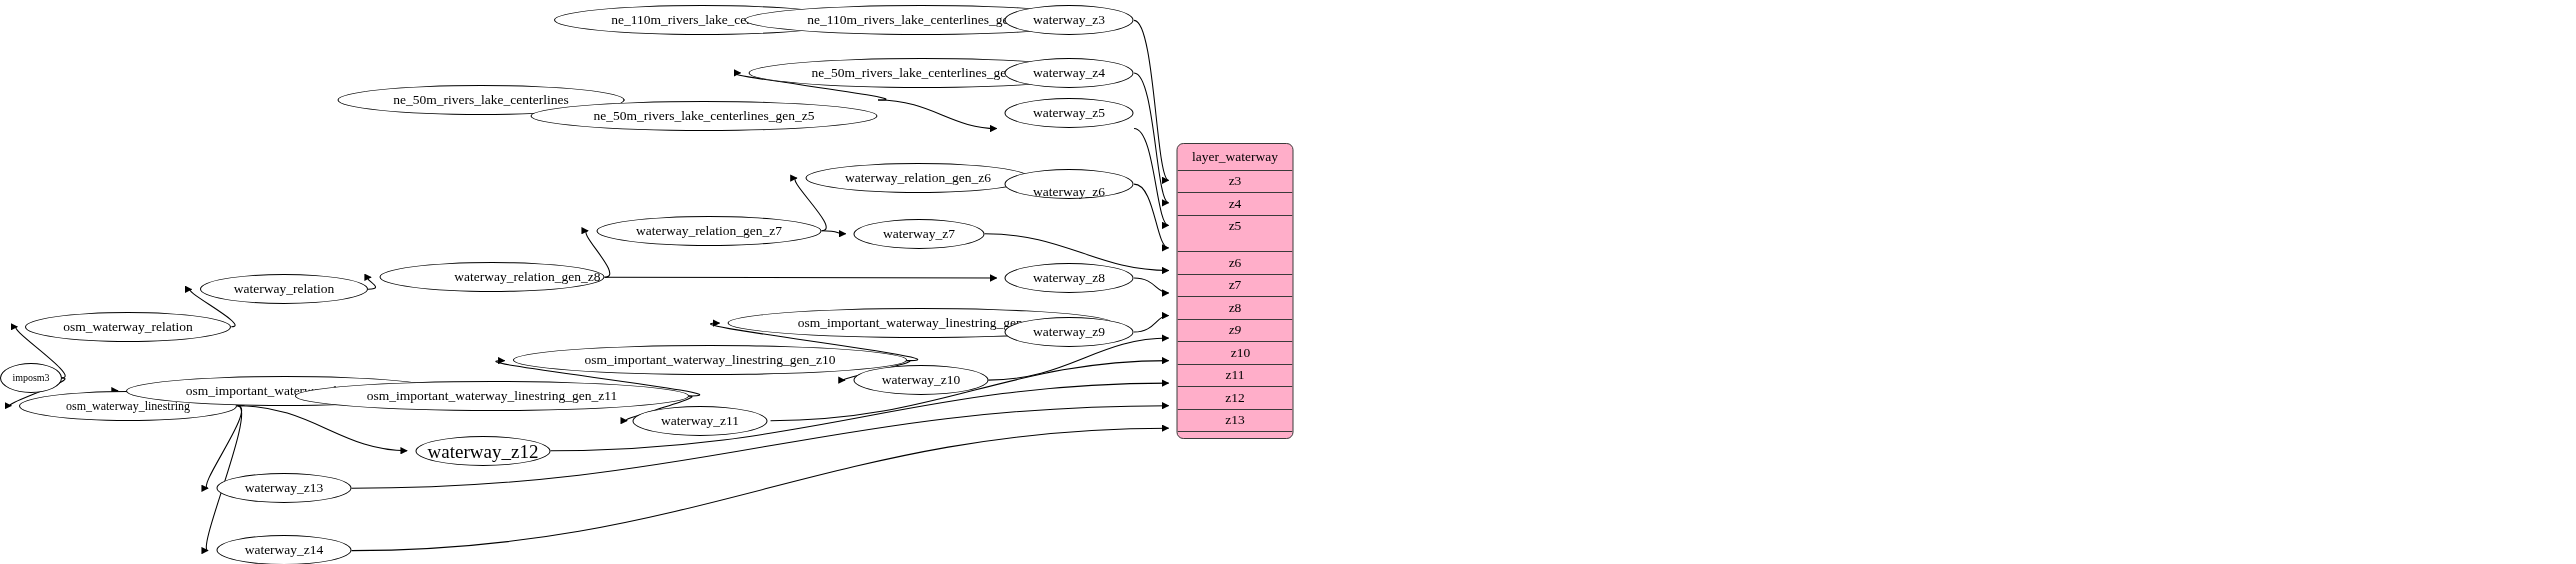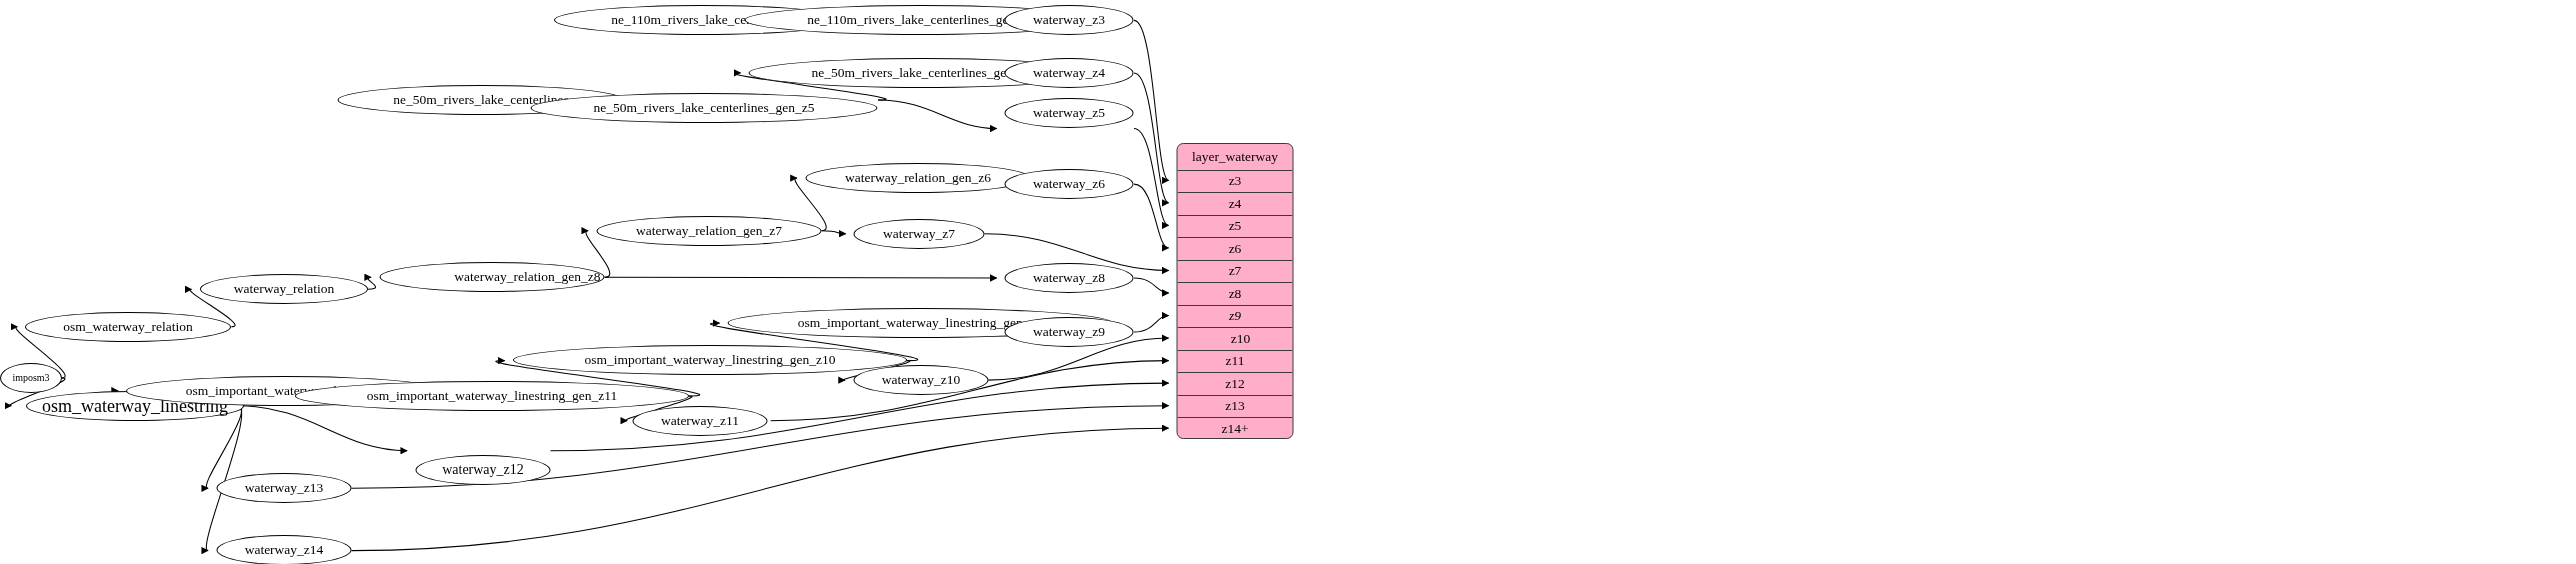--- a/index.html
+++ b/index.html
@@ -101,54 +101,54 @@
         <path d="M 468 733 C 929.5799999999999 733 1105.42 570 1556 570" marker-end="url(#arrow)"></path>
       </g>
   </svg>
   <div id="node-layer">
       <div class="node" style="left: 31px; top: 378px; width: 62px; height: 30px; font-size: 10px; text-align: center;">
         <span>imposm3</span>
       </div>
       <div class="node" style="left: 128px; top: 327px; width: 206px; height: 30px; font-size: 13.5px;">
         <span>osm_waterway_relation</span>
       </div>
-      <div class="node" style="left: 135px; top: 406px; width: 218px; height: 30px; font-size: 18px;">
+      <div class="node" style="left: 128px; top: 406px; width: 218px; height: 30px; font-size: 12px;">
         <span>osm_waterway_linestring</span>
       </div>
       <div class="node" style="left: 284px; top: 289px; width: 168px; height: 30px; font-size: 13.5px;">
         <span>waterway_relation</span>
       </div>
       <div class="node" style="left: 285px; top: 391px; width: 318px; height: 30px; font-size: 13.5px;">
         <span>osm_important_waterway_linestring</span>
       </div>
       <div class="node" style="left: 284px; top: 488px; width: 135px; height: 30px; font-size: 13.5px;">
         <span>waterway_z13</span>
       </div>
       <div class="node" style="left: 284px; top: 550px; width: 135px; height: 30px; font-size: 13.5px;">
         <span>waterway_z14</span>
       </div>
       <div class="node" style="left: 492px; top: 277px; width: 225px; height: 30px; font-size: 13.5px; justify-content: flex-end;">
         <span>waterway_relation_gen_z8</span>
       </div>
       <div class="node" style="left: 492px; top: 396px; width: 394px; height: 30px; font-size: 13.5px;">
         <span>osm_important_waterway_linestring_gen_z11</span>
       </div>
-      <div class="node" style="left: 483px; top: 470px; width: 135px; height: 30px; font-size: 14px;">
+      <div class="node" style="left: 483px; top: 451px; width: 135px; height: 30px; font-size: 19px;">
         <span>waterway_z12</span>
       </div>
       <div class="node" style="left: 481px; top: 100px; width: 287px; height: 30px; font-size: 13.5px;">
         <span>ne_50m_rivers_lake_centerlines</span>
       </div>
       <div class="node" style="left: 702px; top: 20px; width: 296px; height: 30px; font-size: 13.5px;">
         <span>ne_110m_rivers_lake_centerlines</span>
       </div>
       <div class="node" style="left: 709px; top: 231px; width: 225px; height: 30px; font-size: 13.5px;">
         <span>waterway_relation_gen_z7</span>
       </div>
-      <div class="node" style="left: 704px; top: 108px; width: 347px; height: 30px; font-size: 13.5px;">
+      <div class="node" style="left: 704px; top: 116px; width: 347px; height: 30px; font-size: 13.5px;">
         <span>ne_50m_rivers_lake_centerlines_gen_z5</span>
       </div>
       <div class="node" style="left: 710px; top: 360px; width: 394px; height: 30px; font-size: 13.5px;">
         <span>osm_important_waterway_linestring_gen_z10</span>
       </div>
       <div class="node" style="left: 700px; top: 421px; width: 135px; height: 30px; font-size: 13.5px;">
         <span>waterway_z11</span>
       </div>
       <div class="node" style="left: 918px; top: 178px; width: 225px; height: 30px; font-size: 13.5px;">
         <span>waterway_relation_gen_z6</span>
@@ -170,35 +170,35 @@
       </div>
       <div class="node" style="left: 1069px; top: 20px; width: 129px; height: 30px; font-size: 13.5px;">
         <span>waterway_z3</span>
       </div>
       <div class="node" style="left: 1069px; top: 73px; width: 129px; height: 30px; font-size: 13.5px;">
         <span>waterway_z4</span>
       </div>
       <div class="node" style="left: 1069px; top: 113px; width: 129px; height: 30px; font-size: 13.5px;">
         <span>waterway_z5</span>
       </div>
-      <div class="node" style="left: 1069px; top: 184px; width: 129px; height: 30px; font-size: 13.5px;">
+      <div class="node" style="left: 1069px; top: 184px; width: 129px; height: 30px; font-size: 13.5px; align-items: flex-end;">
         <span>waterway_z6</span>
       </div>
       <div class="node" style="left: 1069px; top: 278px; width: 129px; height: 30px; font-size: 13.5px;">
         <span>waterway_z8</span>
       </div>
       <div class="node" style="left: 1069px; top: 332px; width: 129px; height: 30px; font-size: 13.5px;">
         <span>waterway_z9</span>
       </div>
       <div class="table-node" style="left: 1235px; top: 291px; width: 117px; height: 296px; font-size: 13.5px;">
         <div class="trow head" style="height: 25.5px;">layer_waterway</div>
         <div class="trow" style="height: 22.5px;">z3</div>
         <div class="trow" style="height: 22.5px;">z4</div>
         <div class="trow" style="height: 22.5px;">z5</div>
-        <div class="trow" style="height: 22.5px;">z6</div>
+        <div class="trow" style="height: 22.5px; margin-top: 14px;">z6</div>
         <div class="trow" style="height: 22.5px;">z7</div>
         <div class="trow" style="height: 22.5px;">z8</div>
         <div class="trow" style="height: 22.5px; font-style: italic;">z9</div>
         <div class="trow" style="height: 22.5px; padding-left: 11px;">z10</div>
         <div class="trow" style="height: 22.5px;">z11</div>
         <div class="trow" style="height: 22.5px;">z12</div>
         <div class="trow" style="height: 22.5px;">z13</div>
         <div class="trow" style="height: 22.5px;">z14+</div>
       </div>
     </div>

